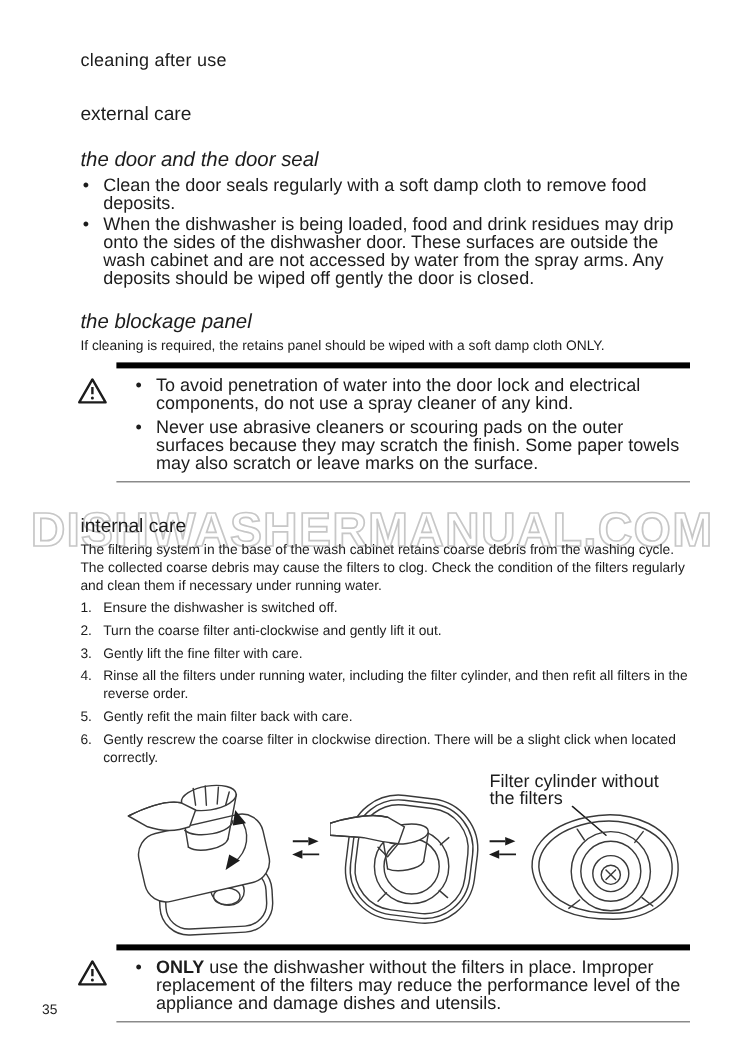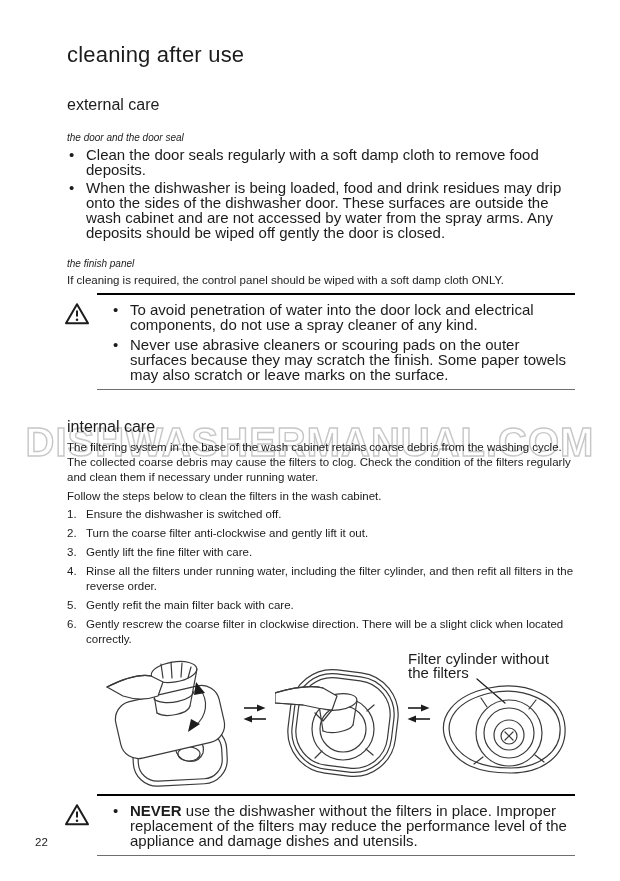--- a/index.html
+++ b/index.html
@@ -23,33 +23,33 @@
     z-index: 0;
     white-space: nowrap;
     user-select: none;
   }
   .content {
     position: relative;
     z-index: 1;
     padding: 0 45px 0 67px;
   }
   h1.page-title {
-    font-size: 22px;
+    font-size: 15px;
     font-weight: normal;
     margin: 0;
     padding-top: 42px;
     letter-spacing: 0.2px;
   }
   h2.care-heading {
     font-size: 16px;
     font-weight: normal;
     margin: 28px 0 0 0;
   }
   h3.sub-heading {
-    font-size: 10px;
+    font-size: 17px;
     font-weight: normal;
     font-style: italic;
     margin: 18px 0 0 0;
   }
   p.body-text {
     font-size: 11.5px;
     line-height: 15px;
     margin: 4px 0 0 0;
   }
   ul.bullet-list {
@@ -87,21 +87,21 @@
   ol.step-list > li::before {
     content: counter(step) ".";
     position: absolute;
     left: 0;
     top: 0;
   }
   .warning-box {
     position: relative;
     margin-left: 30px;
     margin-top: 5px;
-    border-top: 2px solid #000000;
+    border-top: 5px solid #000000;
     border-bottom: 1px solid #6e6e6e;
     padding: 7px 0 7px 14px;
   }
   .warning-box ul.bullet-list { margin-top: 0; }
   .warning-box ul.bullet-list > li { margin-bottom: 5px; }
   .warning-box ul.bullet-list > li:last-child { margin-bottom: 0; }
   .warning-icon {
     position: absolute;
     left: -33px;
     top: 7px;
@@ -140,43 +140,42 @@
 
   <section>
     <h2 class="care-heading">external care</h2>
 
     <h3 class="sub-heading">the door and the door seal</h3>
     <ul class="bullet-list">
       <li>Clean the door seals regularly with a soft damp cloth to remove food deposits.</li>
       <li>When the dishwasher is being loaded, food and drink residues may drip onto the sides of the dishwasher door. These surfaces are outside the wash cabinet and are not accessed by water from the spray arms. Any deposits should be wiped off gently the door is closed.</li>
     </ul>
 
-    <h3 class="sub-heading">the finish panel</h3>
-    <p class="body-text">If cleaning is required, the control panel should be wiped with a soft damp cloth ONLY.</p>
+    <h3 class="sub-heading">the blockage panel</h3>
+    <p class="body-text">If cleaning is required, the retains panel should be wiped with a soft damp cloth ONLY.</p>
 
     <div class="warning-box">
       <span class="warning-icon">
         <svg width="26" height="24" viewBox="0 0 26 24">
           <path d="M13,2.2 L24,21.3 L2,21.3 Z" fill="none" stroke="#1c1c1c" stroke-width="2" stroke-linejoin="round"></path>
           <line x1="13" y1="8.5" x2="13" y2="14.5" stroke="#1c1c1c" stroke-width="2"></line>
           <circle cx="13" cy="17.7" r="1.25" fill="#1c1c1c"></circle>
         </svg>
       </span>
       <ul class="bullet-list">
         <li>To avoid penetration of water into the door lock and electrical components, do not use a spray cleaner of any kind.</li>
         <li>Never use abrasive cleaners or scouring pads on the outer surfaces because they may scratch the finish. Some paper towels may also scratch or leave marks on the surface.</li>
       </ul>
     </div>
   </section>
 
   <section>
     <h2 class="care-heading">internal care</h2>
 
     <p class="body-text">The filtering system in the base of the wash cabinet retains coarse debris from the washing cycle. The collected coarse debris may cause the filters to clog. Check the condition of the filters regularly and clean them if necessary under running water.</p>
-    <p class="body-text">Follow the steps below to clean the filters in the wash cabinet.</p>
 
     <ol class="step-list">
       <li>Ensure the dishwasher is switched off.</li>
       <li>Turn the coarse filter anti-clockwise and gently lift it out.</li>
       <li>Gently lift the fine filter with care.</li>
       <li>Rinse all the filters under running water, including the filter cylinder, and then refit all filters in the reverse order.</li>
       <li>Gently refit the main filter back with care.</li>
       <li>Gently rescrew the coarse filter in clockwise direction. There will be a slight click when located correctly.</li>
     </ol>
 
@@ -271,20 +270,20 @@
 
     <div class="warning-box">
       <span class="warning-icon">
         <svg width="26" height="24" viewBox="0 0 26 24">
           <path d="M13,2.2 L24,21.3 L2,21.3 Z" fill="none" stroke="#1c1c1c" stroke-width="2" stroke-linejoin="round"></path>
           <line x1="13" y1="8.5" x2="13" y2="14.5" stroke="#1c1c1c" stroke-width="2"></line>
           <circle cx="13" cy="17.7" r="1.25" fill="#1c1c1c"></circle>
         </svg>
       </span>
       <ul class="bullet-list">
-        <li><b>NEVER</b><span> use the dishwasher without the filters in place. Improper replacement of the filters may reduce the performance level of the appliance and damage dishes and utensils.</span></li>
+        <li><b>ONLY</b><span> use the dishwasher without the filters in place. Improper replacement of the filters may reduce the performance level of the appliance and damage dishes and utensils.</span></li>
       </ul>
     </div>
   </section>
 
 </div>
 
-<div class="page-number">22</div>
+<div class="page-number">35</div>
 
 </body></html>

